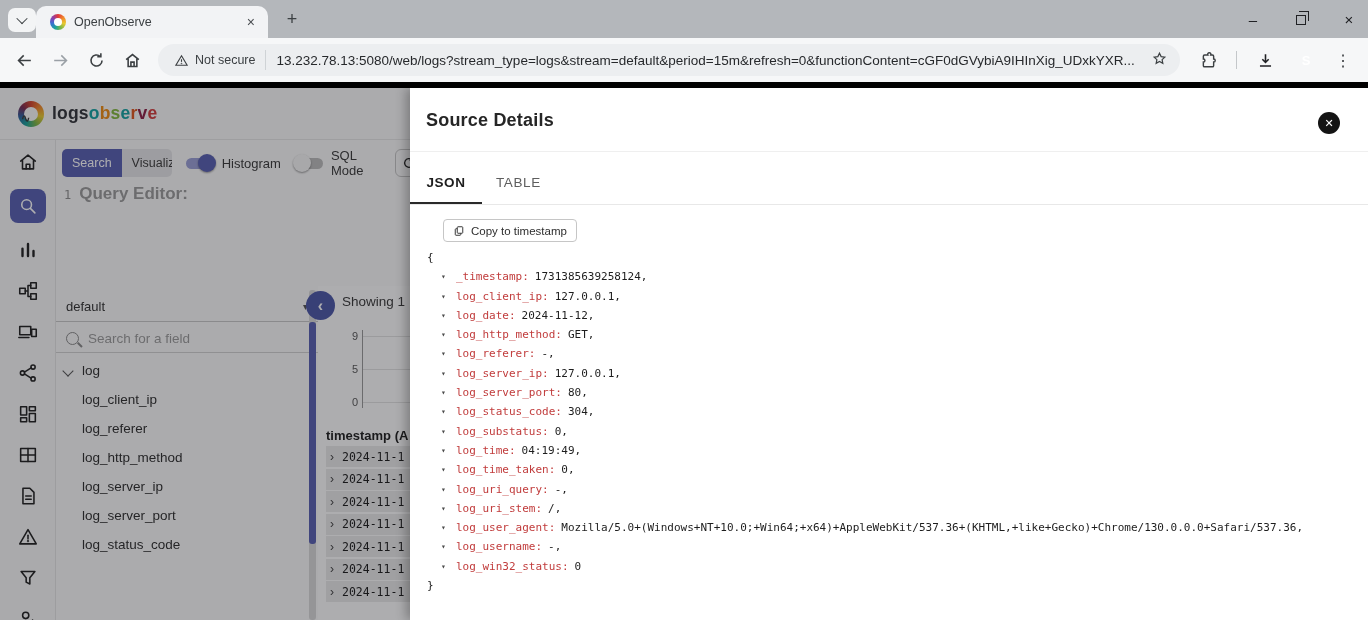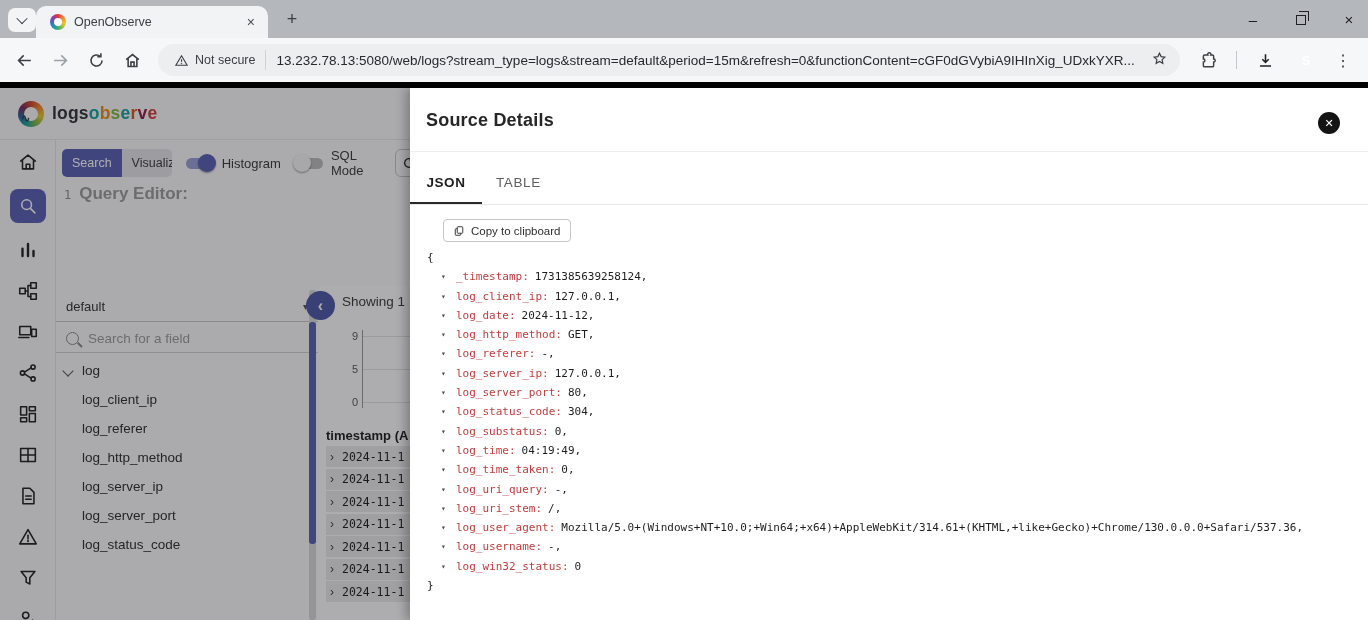--- a/index.html
+++ b/index.html
@@ -427,21 +427,21 @@
       <span class="ptab active">JSON</span>
       <span class="ptab idle">TABLE</span>
     </div>
     <div class="panel-div2"></div>
 
     <button class="copy-btn">
       <svg viewBox="0 0 24 24" fill="none" stroke="#3a3a3a" stroke-width="2">
           <rect x="8.5" y="3.5" width="11" height="13" rx="1.5"></rect>
           <path d="M8.5 7.5 H6 A1.5 1.5 0 0 0 4.5 9 V19 A1.5 1.5 0 0 0 6 20.5 H14 A1.5 1.5 0 0 0 15.5 19 V16.5"></path>
         </svg>
-      <span>Copy to clipboard</span>
+      <span>Copy to timestamp</span>
     </button>
 
     <div class="json-view">
       <span class="j-line">{</span>
       <div id="json-entries">
           <div class="j-entry">
             <span class="j-caret">▾</span>
             <span class="j-key">_timestamp:</span>
             <span class="j-val">1731385639258124,</span>
           </div>
@@ -501,21 +501,21 @@
             <span class="j-val">-,</span>
           </div>
           <div class="j-entry">
             <span class="j-caret">▾</span>
             <span class="j-key">log_uri_stem:</span>
             <span class="j-val">/,</span>
           </div>
           <div class="j-entry">
             <span class="j-caret">▾</span>
             <span class="j-key">log_user_agent:</span>
-            <span class="j-val">Mozilla/5.0+(Windows+NT+10.0;+Win64;+x64)+AppleWebKit/314.61+(KHTML,+like+Gecko)+Chrome/130.0.0.0+Safari/537.36,</span>
+            <span class="j-val">Mozilla/5.0+(Windows+NT+10.0;+Win64;+x64)+AppleWebKit/537.36+(KHTML,+like+Gecko)+Chrome/130.0.0.0+Safari/537.36,</span>
           </div>
           <div class="j-entry">
             <span class="j-caret">▾</span>
             <span class="j-key">log_username:</span>
             <span class="j-val">-,</span>
           </div>
           <div class="j-entry">
             <span class="j-caret">▾</span>
             <span class="j-key">log_win32_status:</span>
             <span class="j-val">0</span>

